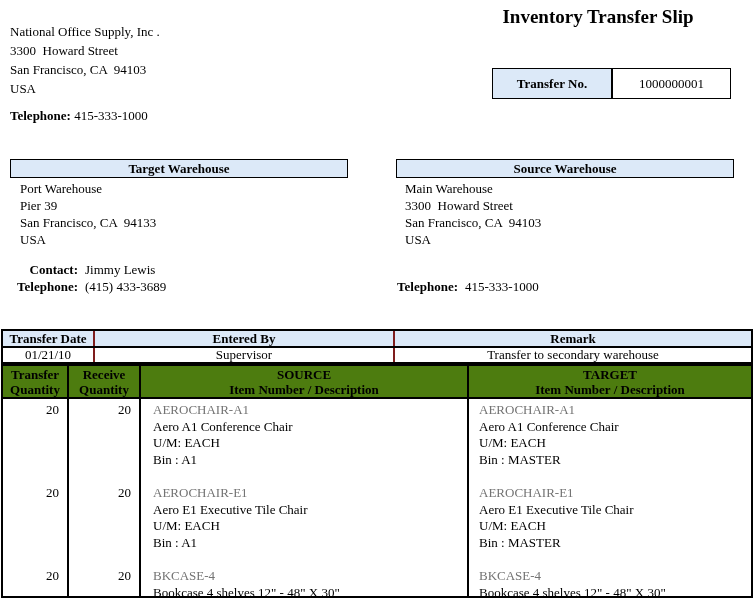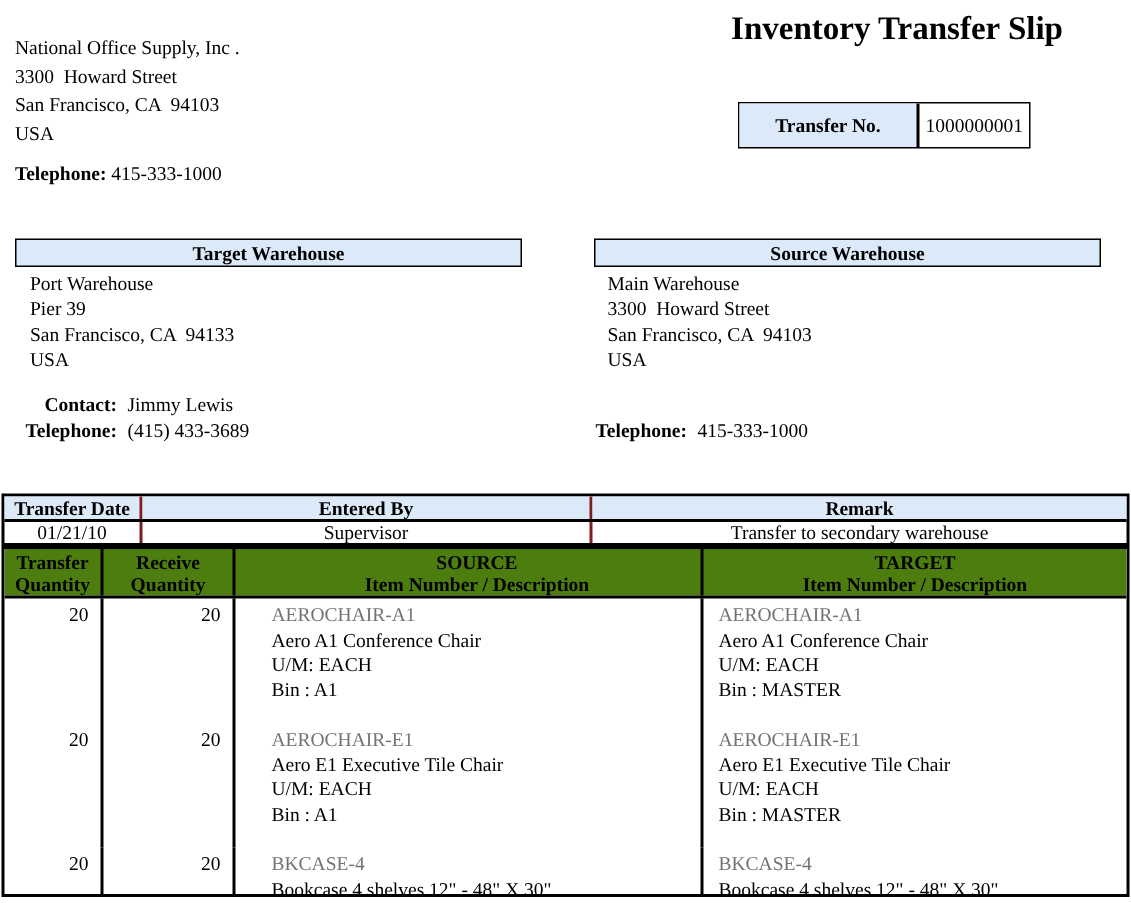--- a/index.html
+++ b/index.html
@@ -12,25 +12,25 @@
   .pre { white-space:pre; }
 
   
   .company { position:absolute; left:10px; top:22px; line-height:19px; }
   .company-phone { position:absolute; left:10px; top:108px; }
   .blbl { font-weight:bold; }
 
   
   .title {
     position:absolute; left:448px; top:6px; width:300px;
-    text-align:center; font-size:22px; font-weight:bold; letter-spacing:0px;
+    text-align:center; font-size:19px; font-weight:bold; letter-spacing:0px;
   }
 
   
-  .tno { position:absolute; left:492px; top:68px; width:195px; height:31px;
+  .tno { position:absolute; left:492px; top:68px; width:239px; height:31px;
     border:1px solid #000; display:flex; }
   .tno-label { width:120px; background:#dce9f8; border-right:2px solid #000;
     font-weight:bold; display:flex; align-items:center; justify-content:center; }
   .tno-value { flex:1; display:flex; align-items:center; justify-content:center; }
 
   
   .whbar { position:absolute; top:159px; height:19px; border:1px solid #000;
     background:#dce9f8; font-weight:bold; text-align:center; line-height:17px; }
   .whbar.t { left:10px; width:338px; }
   .whbar.s { left:396px; width:338px; }
@@ -59,21 +59,21 @@
     border:2px solid #000; overflow:hidden; }
   .items-head { display:flex; height:31px; background:#4d7c0f; }
   .items-head > div { border-right:2px solid #000; font-weight:bold; text-align:center;
     line-height:15px; padding-top:1px; }
   .items-head > div:last-child { border-right:none; }
   .items-head-divider { height:2px; background:#000; }
   .irow { display:flex; }
   .irow > div { border-right:2px solid #000; }
   .irow > div:last-child { border-right:none; }
   .r1 { height:83px; } .r2 { height:83px; } .r3 { height:31px; }
-  .q1 { width:66px; } .q2 { width:88px; } .src { width:300px;margin-left:12px; } .tgt { flex:1; }
+  .q1 { width:66px; } .q2 { width:72px; } .src { width:328px; } .tgt { flex:1; }
   .qty { text-align:right; padding:3px 8px 0 0; }
   .item-lines { line-height:16.7px; padding-top:3px; }
   .src .item-lines { padding-left:12px; }
   .tgt .item-lines { padding-left:10px; }
   .code { color:#737373; cursor:pointer; }
 </style>
 </head>
 <body>
 
 <div class="page">

